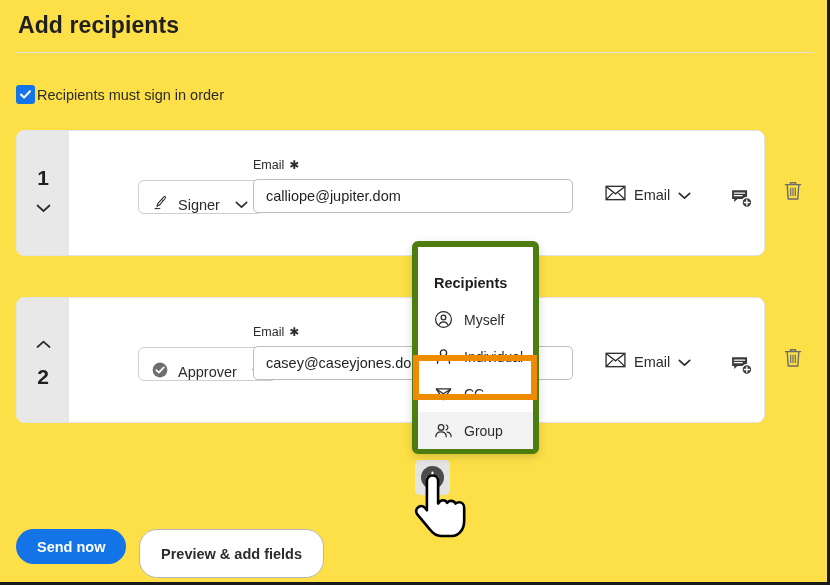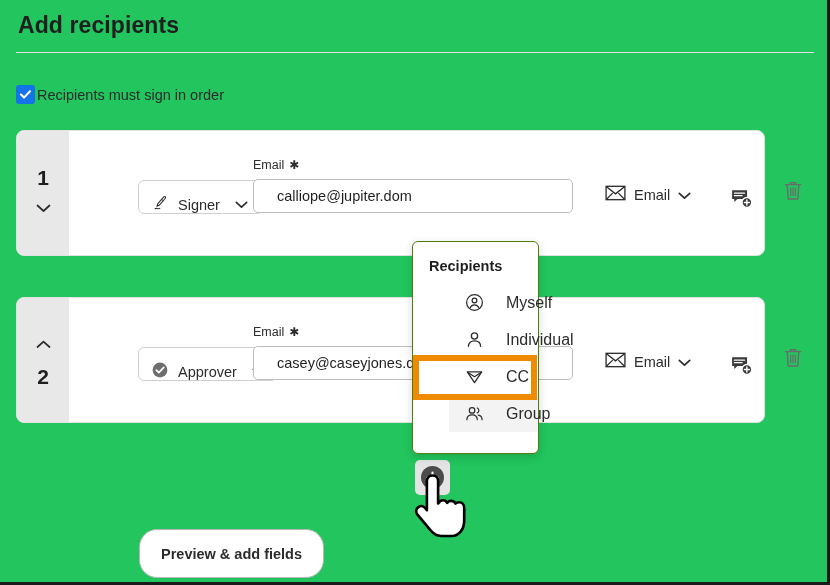--- a/index.html
+++ b/index.html
@@ -8,21 +8,21 @@
     background: #ffffff;
   }
   body {
     font-family: "Liberation Sans", sans-serif;
     -webkit-font-smoothing: antialiased;
   }
   #app {
     position: relative;
     width: 830px;
     height: 585px;
-    background: #22c55e;
+    background: #fde047;
     box-sizing: border-box;
     border-right: 3px solid #1a1a1a;
     border-bottom: 3px solid #1a1a1a;
     overflow: hidden;
   }
 
   
   .page-title {
     position: absolute;
     left: 18px;
@@ -152,21 +152,21 @@
   .req-star { font-size: 12px; color: #2c2c2c; line-height: 1; }
   .email-input {
     width: 320px;
     height: 34px;
     border: 1px solid #bdbdbd;
     border-radius: 5px;
     background: #fff;
     box-sizing: border-box;
     display: flex;
     align-items: center;
-    padding: 0 23px;
+    padding: 0 12px;
     font-size: 14.5px;
     color: #1f1f1f;
     overflow: hidden;
     white-space: nowrap;
   }
 
   
   .delivery {
     position: absolute;
     left: 588px;
@@ -199,43 +199,42 @@
   #trash-2 { top: 346px; }
 
   
   .menu {
     position: absolute;
     left: 412px;
     top: 241px;
     width: 127px;
     height: 213px;
     background: #ffffff;
-    border: 1px solid #4d7c0f;
+    border: 6px solid #4d7c0f;
     border-radius: 6px;
     box-shadow: 0 3px 10px rgba(0,0,0,0.16);
     box-sizing: border-box;
     z-index: 30;
-    padding-top: 12px;
+    padding-top: 24px;
   }
   .menu-title {
     font-size: 14.5px;
     font-weight: 700;
     color: #1f1f1f;
     padding: 4px 0 10px 16px;
   }
   .menu-item {
     height: 37px;
     display: flex;
     align-items: center;
-    gap: 22px;
+    gap: 11px;
     padding-left: 16px;
-    font-size: 16px;
+    font-size: 14px;
     color: #2c2c2c;
     box-sizing: border-box;
-    margin-left: 36px;
   }
   .menu-item .mi-icon { display: flex; width: 19px; justify-content: center; }
   .menu-item.selected {
     background: #f3f3f3;
   }
   .hl-box {
     position: absolute;
     left: 413px;
     top: 355px;
     width: 124px;
@@ -525,15 +524,16 @@
       </svg>
     </span>
   </div>
 
   <div class="cursor-hand">
     <svg width="54" height="68" viewBox="0 0 54 68">
       <path d="M20.5 2.5 c3.6 0 5.6 2.4 5.6 5.4 v22.6 c1.1-1.9 2.6-3.3 4.9-3.3 c2.1 0 3.5 1.2 4.1 2.6 c1-1.2 2.4-1.9 4.1-1.9 c2.2 0 3.7 1.2 4.3 2.7 c1-0.9 2.2-1.4 3.6-1.4 c3 0 5.1 2.3 5.1 5.7 v12.5 c0 8.3-4.6 15.6-12.4 15.6 h-10.5 c-5.1 0-8.2-2.2-11.1-6.2 L5.3 41.4 c-1.9-2.6-1.3-5.6 1.1-7.3 c2.3-1.6 5.1-1.1 6.9 1.2 l1.6 2 V7.9 c0-3 2-5.4 5.6-5.4 Z" fill="#ffffff" stroke="#000000" stroke-width="2.6" stroke-linejoin="round"></path>
     </svg>
   </div>
 
+  <div class="btn-send">Send now</div>
   <div class="btn-preview">Preview &amp; add fields</div>
 
 </div>
 
 </body></html>

